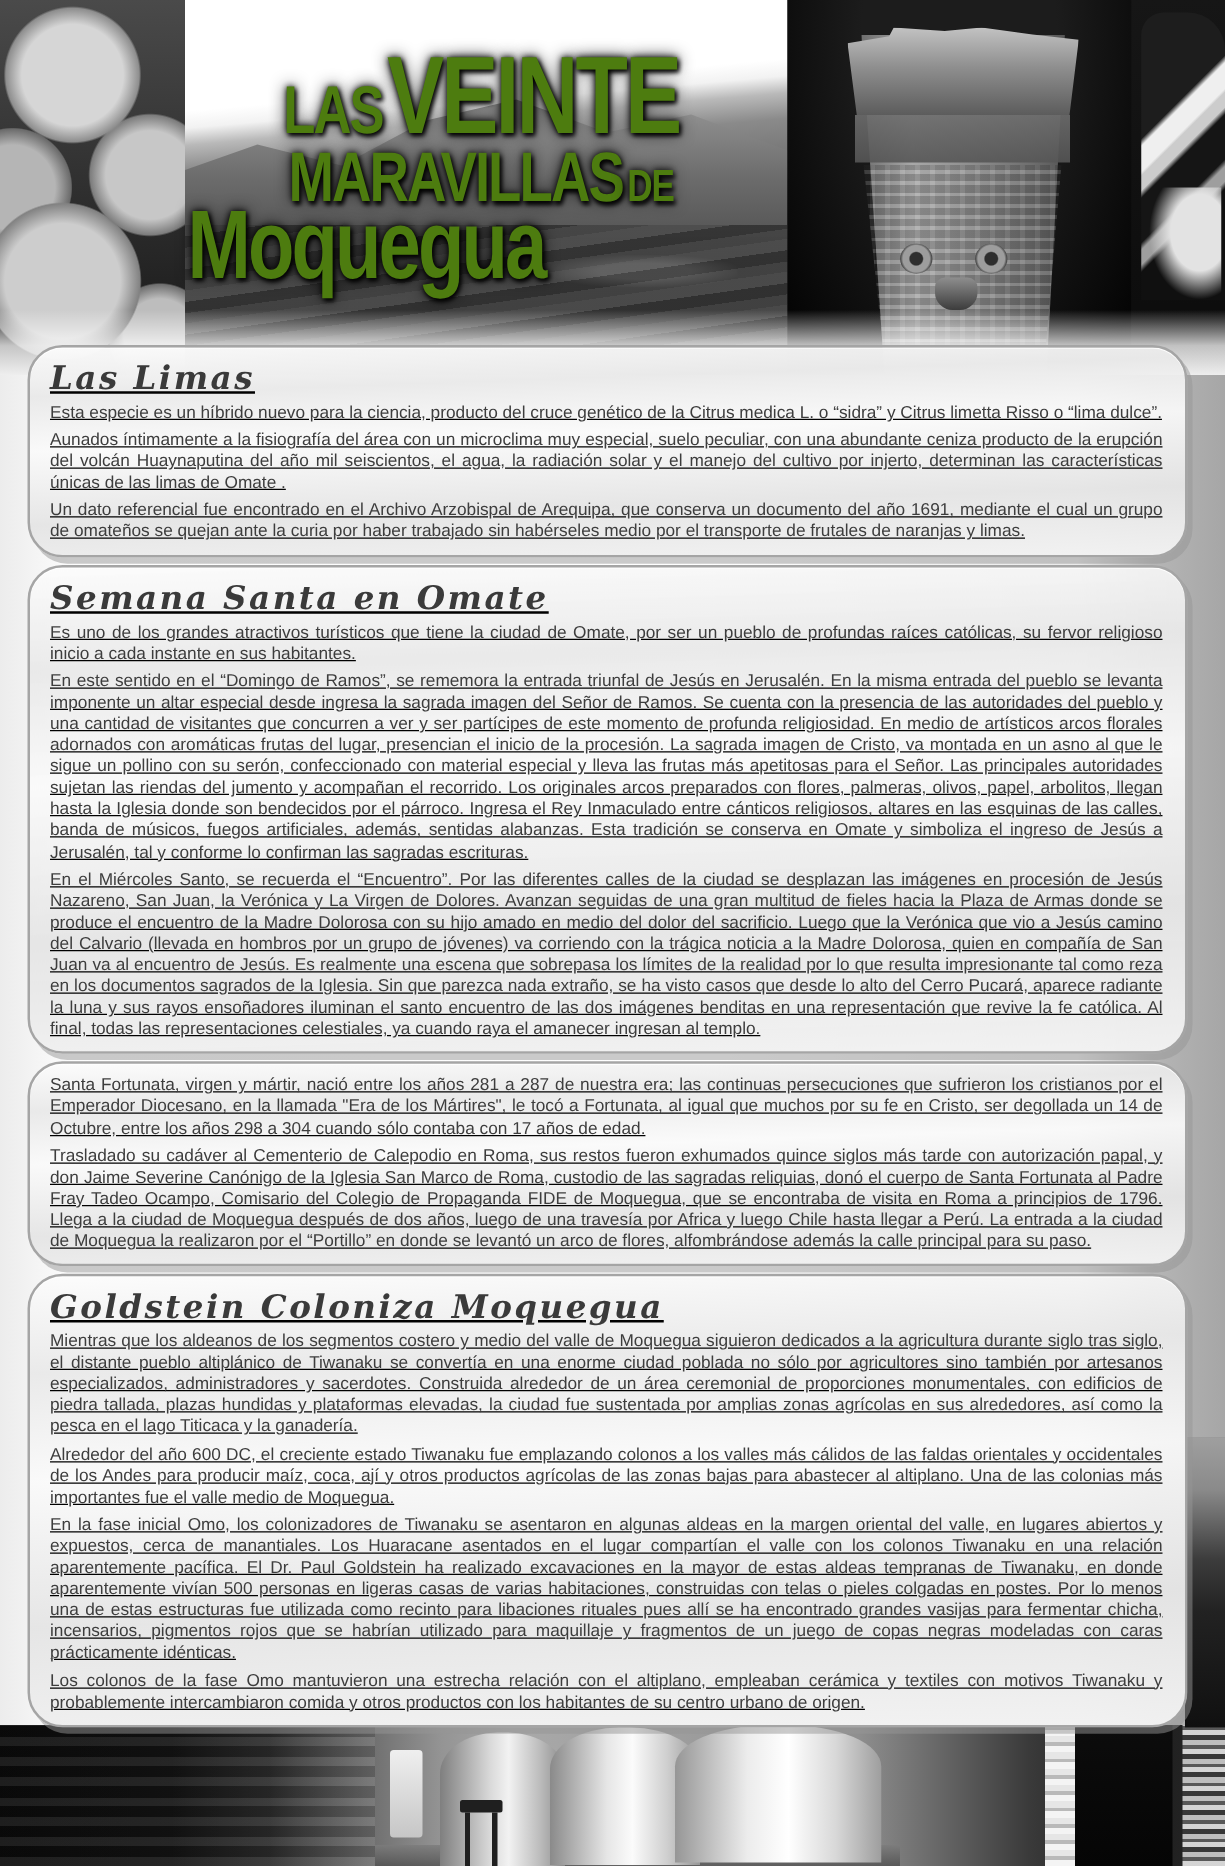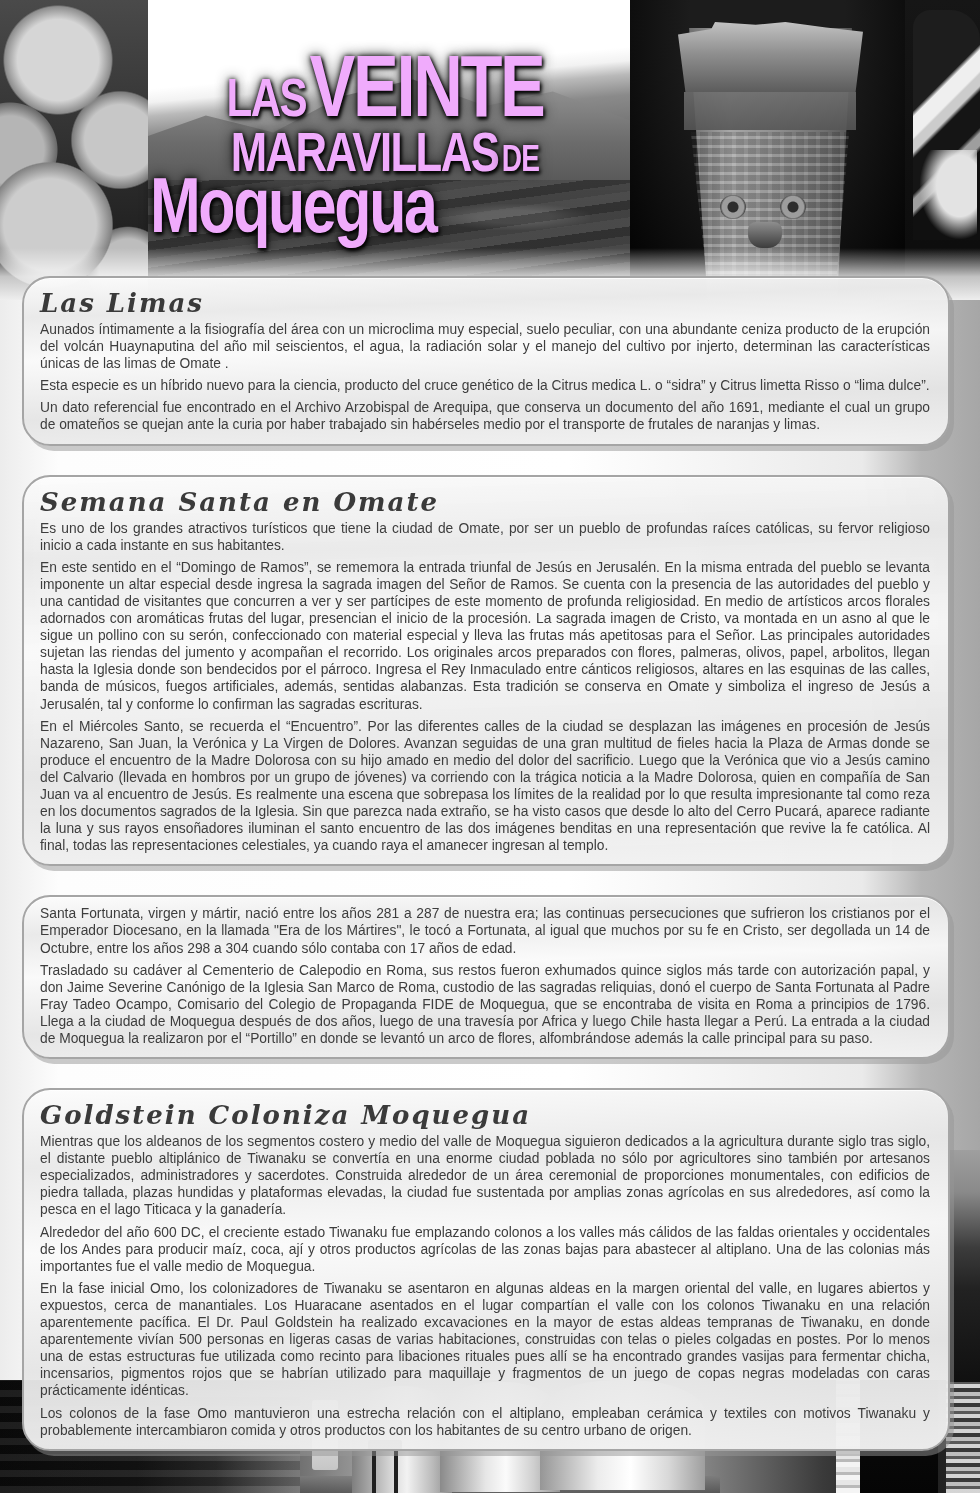--- a/index.html
+++ b/index.html
@@ -46,40 +46,41 @@
   .kero-glyphs{position:absolute;left:54px;top:132px;width:172px;height:160px;opacity:.5;
     background:repeating-linear-gradient(0deg,rgba(230,230,230,.35) 0 3px,rgba(40,40,40,.35) 3px 9px),
                repeating-linear-gradient(90deg,rgba(220,220,220,.25) 0 4px,rgba(60,60,60,.25) 4px 12px);
     clip-path:polygon(4% 0,96% 0,88% 100%,14% 100%);}
   .ph-person{left:905px;width:75px;background:linear-gradient(180deg,#161616,#0b0b0b);}
   .person-jacket{position:absolute;left:8px;top:10px;width:67px;height:230px;
     background:linear-gradient(135deg,#1d1d1d 0 34%,#efefef 36% 43%,#cccccc 44% 48%,#151515 50% 62%,#9e9e9e 64% 68%,#101010 70%);
     border-radius:18px 30px 0 0;}
   .person-strap{position:absolute;left:14px;top:150px;width:58px;height:90px;
     background:radial-gradient(ellipse at 70% 40%,#e3e3e3 0 40%,rgba(0,0,0,0) 70%);}
-  .header-title{position:absolute;left:150px;top:42px;width:470px;z-index:5;color:#f0abfc;
+  .header-title{position:absolute;left:150px;top:32px;width:470px;z-index:5;color:#4d7c0f;
     text-shadow:0 0 6px rgba(0,0,0,.95),0 0 14px rgba(0,0,0,.85),2px 3px 4px rgba(0,0,0,.9);
     font-weight:bold;line-height:1;}
   .tl{white-space:nowrap;transform:scaleX(.78);transform-origin:center;}
   .tl1{text-align:center;}
   .tl1 .sm{font-size:54px;letter-spacing:-2px;}
   .tl1 .lg{font-size:88px;letter-spacing:-3px;}
   .tl2{text-align:center;margin-top:-6px;}
   .tl2 .lg{font-size:56px;letter-spacing:-2px;}
   .tl2 .sm{font-size:36px;letter-spacing:-1px;}
   .tl3{font-size:78px;letter-spacing:-3px;margin-top:-14px;text-align:left;transform-origin:left;}
   .header-fade{position:absolute;left:0;right:0;bottom:0;height:52px;z-index:4;
     background:linear-gradient(180deg,rgba(255,255,255,0),rgba(255,255,255,.75) 55%,rgba(250,250,250,.95));}
   
   .content{position:relative;z-index:3;margin-top:-24px;}
   .panel{
-    position:relative;margin:0 30px 29px 22px;padding:8px 18px 10px 16px;
+    position:relative;margin:0 30px 6px 22px;padding:8px 18px 10px 16px;
     border:2px solid #a5a5a5;border-radius:28px;
     background:linear-gradient(178deg,rgba(252,252,252,.93),rgba(233,233,233,.95) 20%,rgba(250,250,250,.93) 42%,rgba(229,229,229,.96) 72%,rgba(242,242,242,.97));
     box-shadow:4px 5px 0 rgba(150,150,150,.5),inset 0 1px 0 rgba(255,255,255,.8);
+    text-decoration:underline;
   }
   .panel h2{
     margin:2px 0 3px;font-family:"DejaVu Serif",serif;font-style:italic;font-weight:700;
     font-size:26px;letter-spacing:2px;color:#3a3a3a;
   }
   .panel p{margin:0 0 5px;font-size:13.8px;line-height:1.24;color:#3d3d3d;text-align:justify;}
   .panel p:last-child{margin-bottom:0;}
   
   .stone-strip{position:absolute;right:0;top:1150px;width:32px;height:232px;z-index:2;
     background:linear-gradient(180deg,#9f9f9f 0,#8a8a8a 18%,#3c3c3c 42%,#222 60%,#101010 100%),
@@ -135,22 +136,22 @@
       <div class="tl tl2"><span class="lg">MARAVILLAS</span> <span class="sm">DE</span></div>
       <div class="tl tl3">Moquegua</div>
     </div>
     <div class="header-fade"></div>
   </header>
 
   <main class="content">
 
     <section class="panel">
       <h2>Las Limas</h2>
+      <p>Esta especie es un híbrido nuevo para la ciencia, producto del cruce genético de la Citrus medica L. o “sidra” y Citrus limetta Risso o “lima dulce”.</p>
       <p>Aunados íntimamente a la fisiografía del área con un microclima muy especial, suelo peculiar, con una abundante ceniza producto de la erupción del volcán Huaynaputina del año mil seiscientos, el agua, la radiación solar y el manejo del cultivo por injerto, determinan las características únicas de las limas de Omate .</p>
-      <p>Esta especie es un híbrido nuevo para la ciencia, producto del cruce genético de la Citrus medica L. o “sidra” y Citrus limetta Risso o “lima dulce”.</p>
       <p>Un dato referencial fue encontrado en el Archivo Arzobispal de Arequipa, que conserva un documento del año 1691, mediante el cual un grupo de omateños se quejan ante la curia por haber trabajado sin habérseles medio por el transporte de frutales de naranjas y limas.</p>
     </section>
 
     <section class="panel">
       <h2>Semana Santa en Omate</h2>
       <p>Es uno de los grandes atractivos turísticos que tiene la ciudad de Omate, por ser un pueblo de profundas raíces católicas, su fervor religioso inicio a cada instante en sus habitantes.</p>
       <p>En este sentido en el “Domingo de Ramos”, se rememora la entrada triunfal de Jesús en Jerusalén. En la misma entrada del pueblo se levanta imponente un altar especial desde ingresa la sagrada imagen del Señor de Ramos. Se cuenta con la presencia de las autoridades del pueblo y una cantidad de visitantes que concurren a ver y ser partícipes de este momento de profunda religiosidad. En medio de artísticos arcos florales adornados con aromáticas frutas del lugar, presencian el inicio de la procesión. La sagrada imagen de Cristo, va montada en un asno al que le sigue un pollino con su serón, confeccionado con material especial y lleva las frutas más apetitosas para el Señor. Las principales autoridades sujetan las riendas del jumento y acompañan el recorrido. Los originales arcos preparados con flores, palmeras, olivos, papel, arbolitos, llegan hasta la Iglesia donde son bendecidos por el párroco. Ingresa el Rey Inmaculado entre cánticos religiosos, altares en las esquinas de las calles, banda de músicos, fuegos artificiales, además, sentidas alabanzas. Esta tradición se conserva en Omate y simboliza el ingreso de Jesús a Jerusalén, tal y conforme lo confirman las sagradas escrituras.</p>
       <p>En el Miércoles Santo, se recuerda el “Encuentro”. Por las diferentes calles de la ciudad se desplazan las imágenes en procesión de Jesús Nazareno, San Juan, la Verónica y La Virgen de Dolores. Avanzan seguidas de una gran multitud de fieles hacia la Plaza de Armas donde se produce el encuentro de la Madre Dolorosa con su hijo amado en medio del dolor del sacrificio. Luego que la Verónica que vio a Jesús camino del Calvario (llevada en hombros por un grupo de jóvenes) va corriendo con la trágica noticia a la Madre Dolorosa, quien en compañía de San Juan va al encuentro de Jesús. Es realmente una escena que sobrepasa los límites de la realidad por lo que resulta impresionante tal como reza en los documentos sagrados de la Iglesia. Sin que parezca nada extraño, se ha visto casos que desde lo alto del Cerro Pucará, aparece radiante la luna y sus rayos ensoñadores iluminan el santo encuentro de las dos imágenes benditas en una representación que revive la fe católica. Al final, todas las representaciones celestiales, ya cuando raya el amanecer ingresan al templo.</p>
     </section>
 

